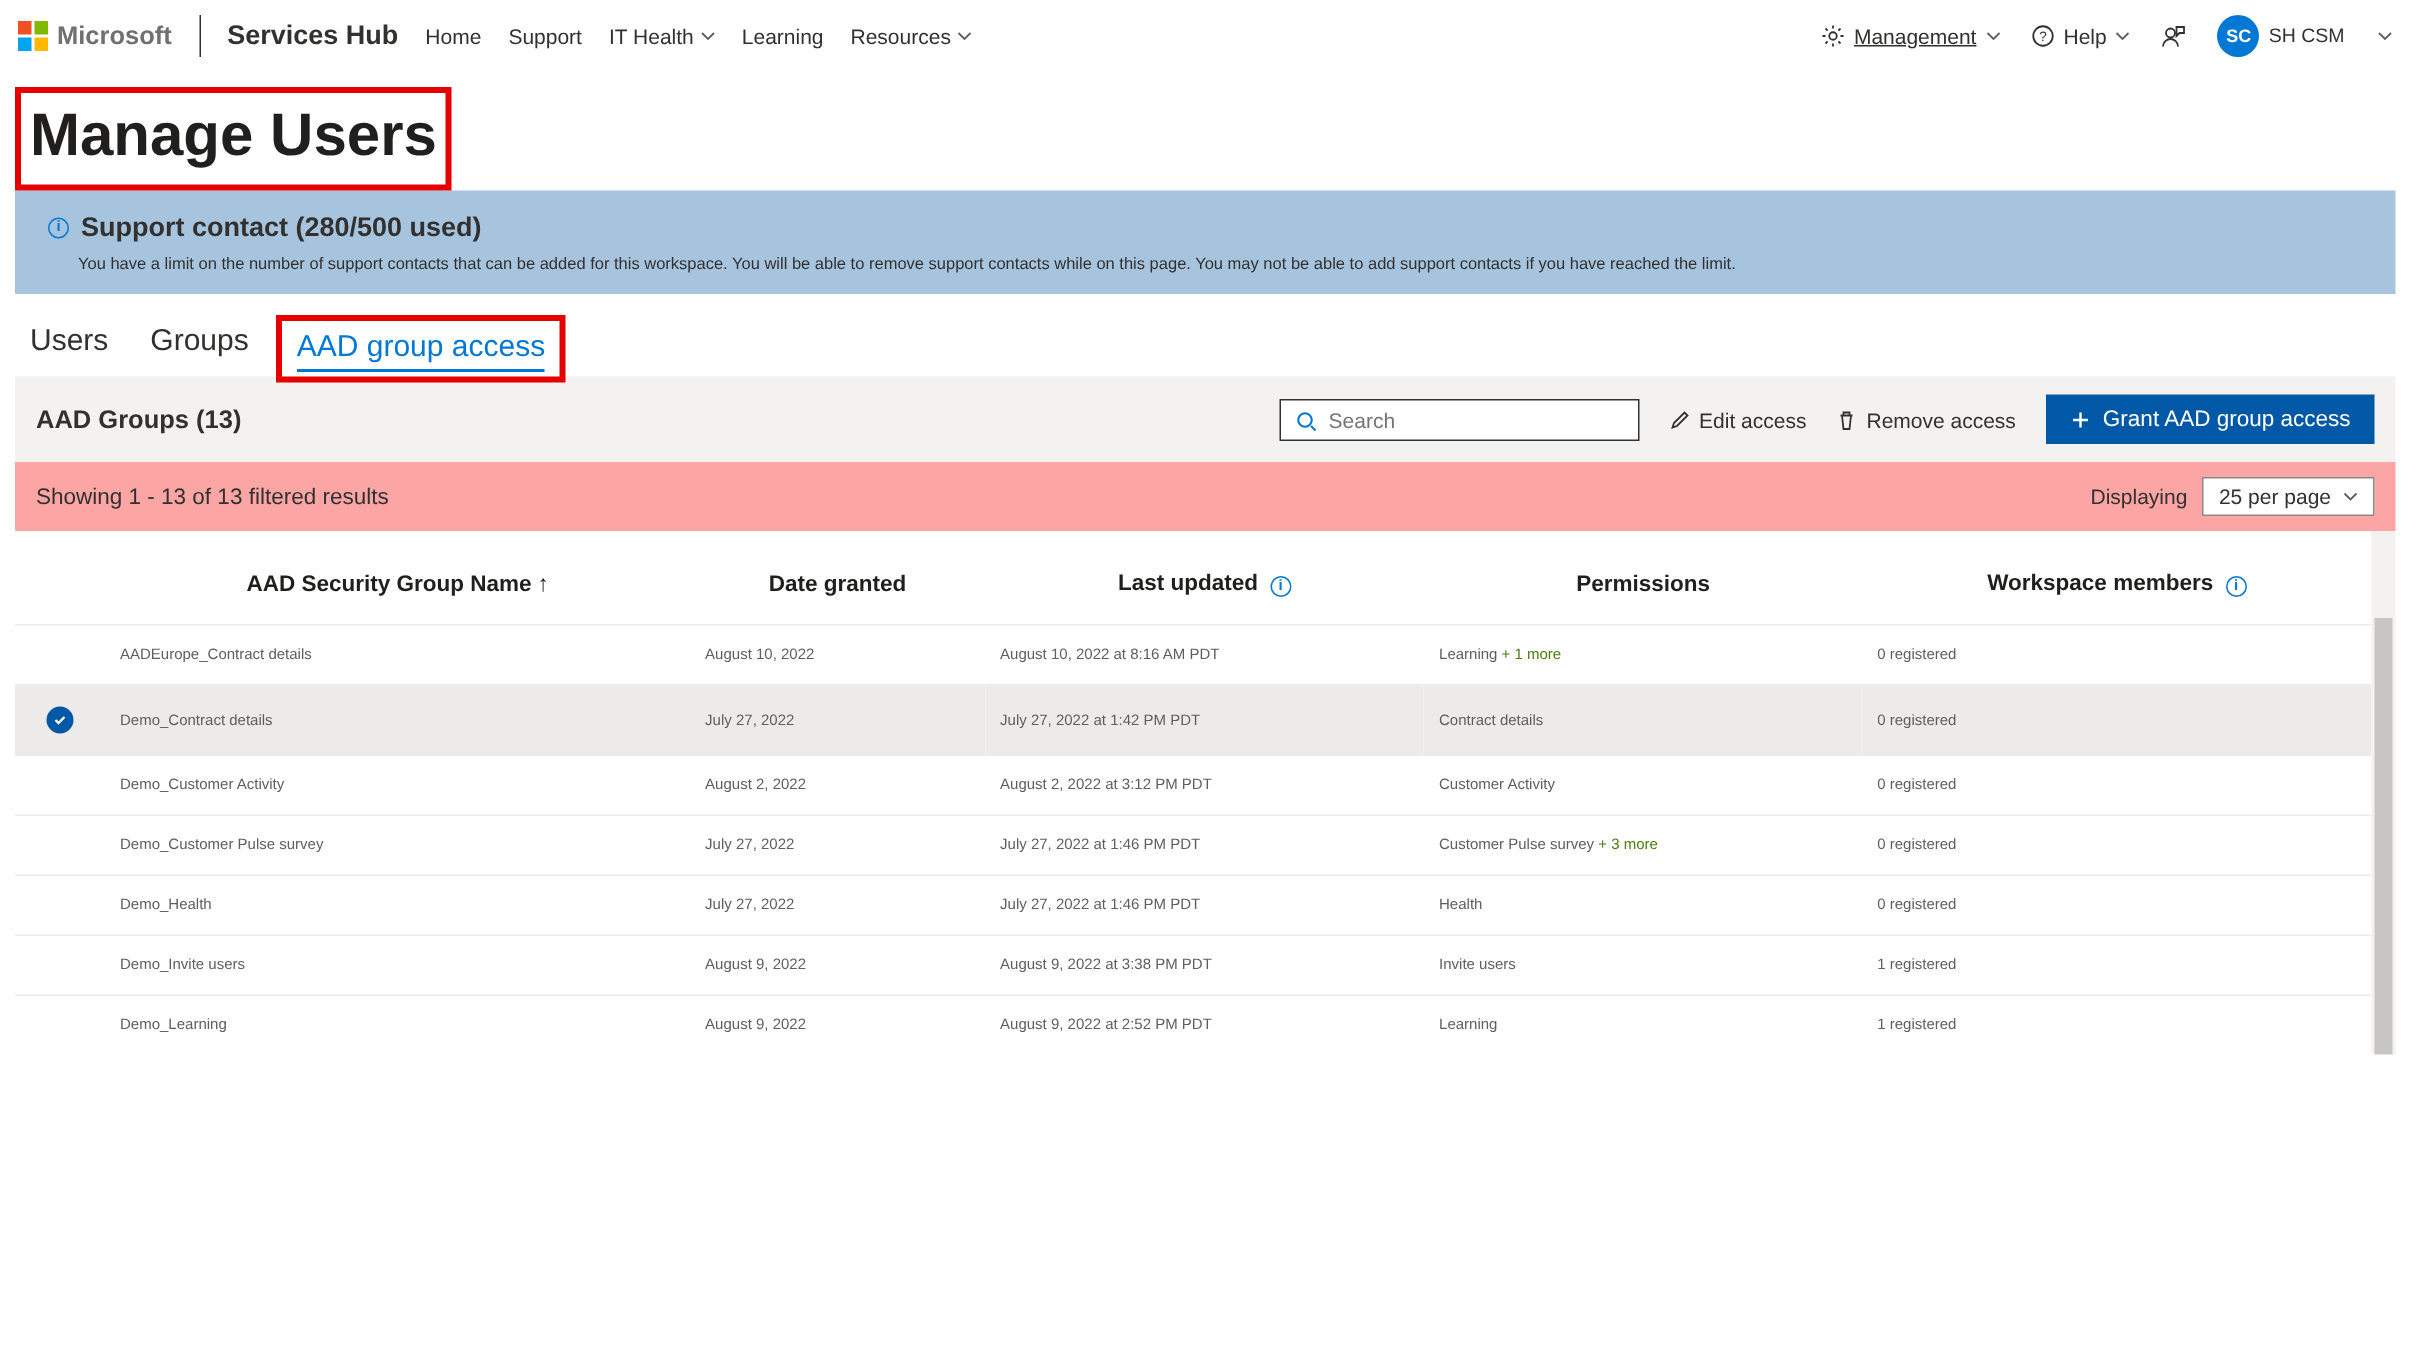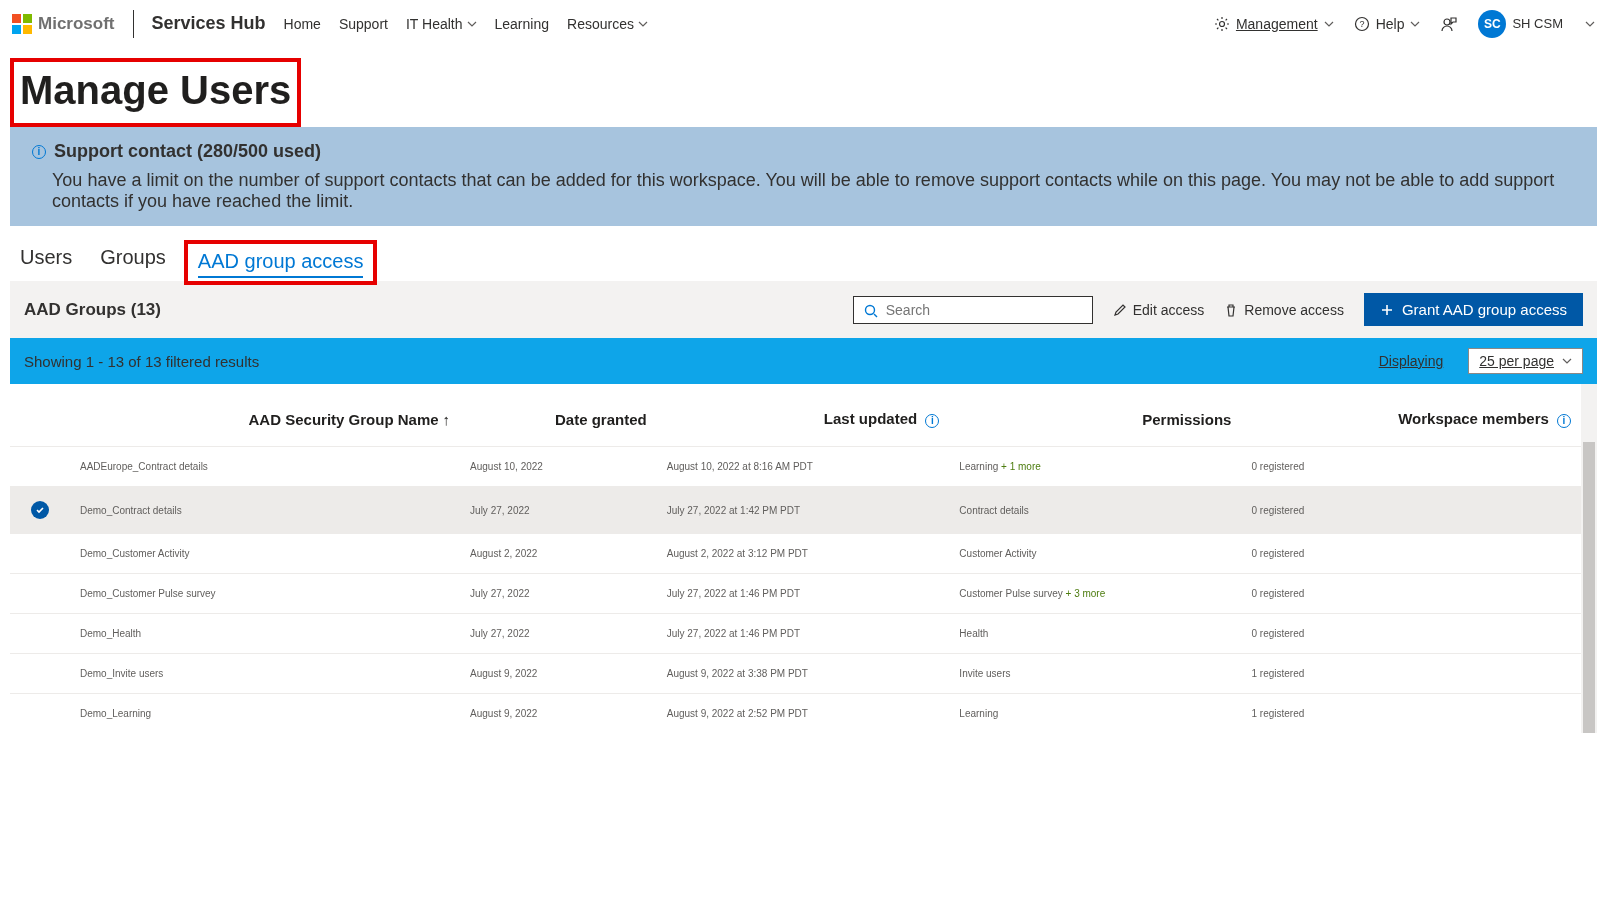--- a/index.html
+++ b/index.html
@@ -20,46 +20,46 @@
 .avatar { width: 28px; height: 28px; border-radius: 50%; background: #0078d4; color: #fff; display: flex; align-items: center; justify-content: center; font-size: 12px; font-weight: 600; }
 .acct-name { font-size: 13px; }
 
 .page { padding: 10px 10px 0 10px; }
 .page-title { font-size: 40px; font-weight: 600; color: #201f1e; padding: 6px 6px 10px 6px; display: inline-block; }
 .highlight-box { border: 4px solid #e60000; }
 .subtitle { font-size: 15px; color: #323130; margin: 18px 0 18px 2px; }
 
 .info-banner { background: #a7c4de; padding: 14px 18px 14px 18px; margin-bottom: 20px; }
 .info-title { font-size: 18px; font-weight: 600; display: flex; align-items: center; gap: 8px; margin-bottom: 8px; }
-.info-msg { font-size: 18px; color: #323130; padding-left: 24px; }
+.info-msg { font-size: 11px; color: #323130; padding-left: 24px; }
 
 .tabs { display: flex; gap: 28px; padding: 0 10px 8px 10px; }
 .tab { font-size: 20px; color: #323130; cursor: pointer; padding-bottom: 4px; }
 .tab.active { color: #0078d4; border-bottom: 2px solid #0078d4; }
 .tab-hl { border: 4px solid #e60000; padding: 6px 10px 8px 10px; margin: -6px -10px -12px -10px; }
 
 .toolbar { background: #f3f2f1; padding: 12px 14px; display: flex; align-items: center; gap: 20px; }
 .section-label { font-size: 17px; font-weight: 600; }
 .toolbar-spacer { flex: 1; }
 .search-box { display: flex; align-items: flex-end; gap: 8px; border: 1px solid #323130; padding: 5px 10px; width: 240px; background: #fff; }
 .search-box input { border: none; outline: none; flex: 1; font-size: 14px; }
 .tool-action { display: flex; align-items: center; gap: 6px; cursor: pointer; font-size: 14px; }
 .btn-primary { background: #0058a6; color: #fff; padding: 8px 16px; display: flex; align-items: center; gap: 8px; cursor: pointer; font-size: 15px; }
 
-.pager-bar { background: #0ea5e9; padding: 10px 14px; display: flex; align-items: center; }
+.pager-bar { background: #fca5a5; padding: 10px 14px; display: flex; align-items: center; }
 .pager-text { font-size: 15px; color: #323130; }
-.pager-right { margin-left: auto; display: flex; align-items: center; gap: 25px; text-decoration: underline; }
+.pager-right { margin-left: auto; display: flex; align-items: center; gap: 10px; }
 .per-page { border: 1px solid #8a8886; padding: 4px 10px; display: flex; align-items: center; gap: 8px; background: #fff; font-size: 14px; }
 
 .table-wrap { position: relative; padding-right: 16px; }
 .scrollbar { position: absolute; right: 0; top: 0; bottom: 0; width: 16px; background: #f3f2f1; }
 .scrollbar-thumb { position: absolute; left: 2px; right: 2px; top: 58px; height: 320px; background: #c8c6c4; }
 
 table { width: 100%; border-collapse: collapse; }
-th { text-align: right; font-weight: 600; font-size: 15px; padding: 26px 10px 18px 10px; color: #201f1e; }
+th { text-align: center; font-weight: 600; font-size: 15px; padding: 26px 10px 18px 10px; color: #201f1e; }
 th .sort-arrow { margin-left: 4px; }
 td { padding: 14px 10px; font-size: 10px; color: #605e5c; border-top: 1px solid #edebe9; }
 tr.selected td { background: #edebe9; }
 .col-check { width: 60px; text-align: center; }
 .info-icon { width: 14px; height: 14px; display: inline-flex; border: 1px solid #0078d4; border-radius: 50%; color: #0078d4; align-items: center; justify-content: center; font-size: 10px; line-height: 1; margin-left: 4px; }
 .more-link { color: #4d7c0f; cursor: pointer; }
 .check-circle { width: 18px; height: 18px; border-radius: 50%; background: #0058a6; display: inline-flex; align-items: center; justify-content: center; }
 .check-circle svg { width: 10px; height: 10px; stroke: #fff; }
 </style>
 </head>

